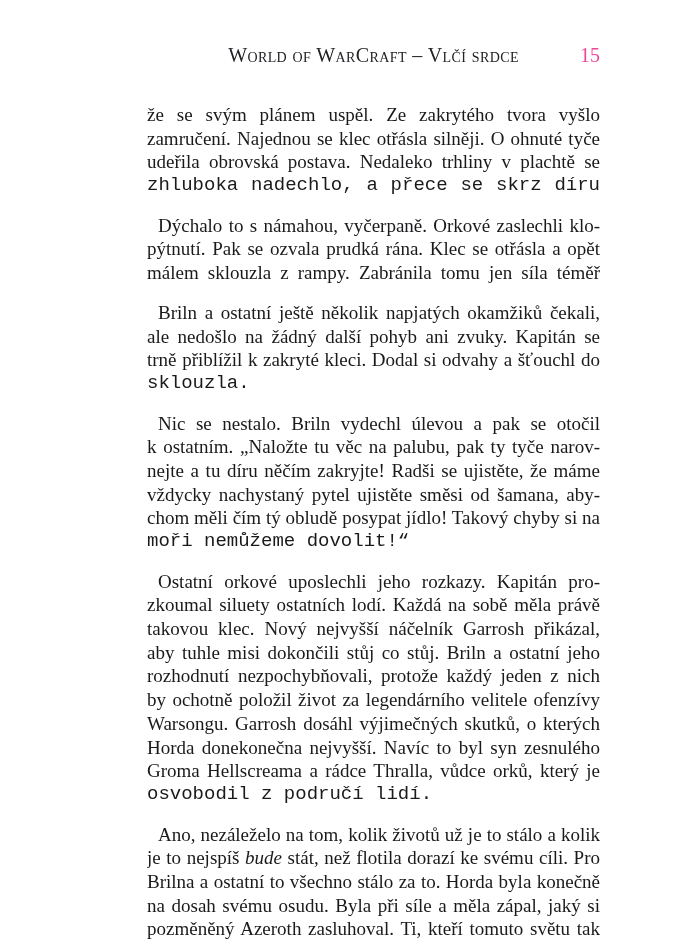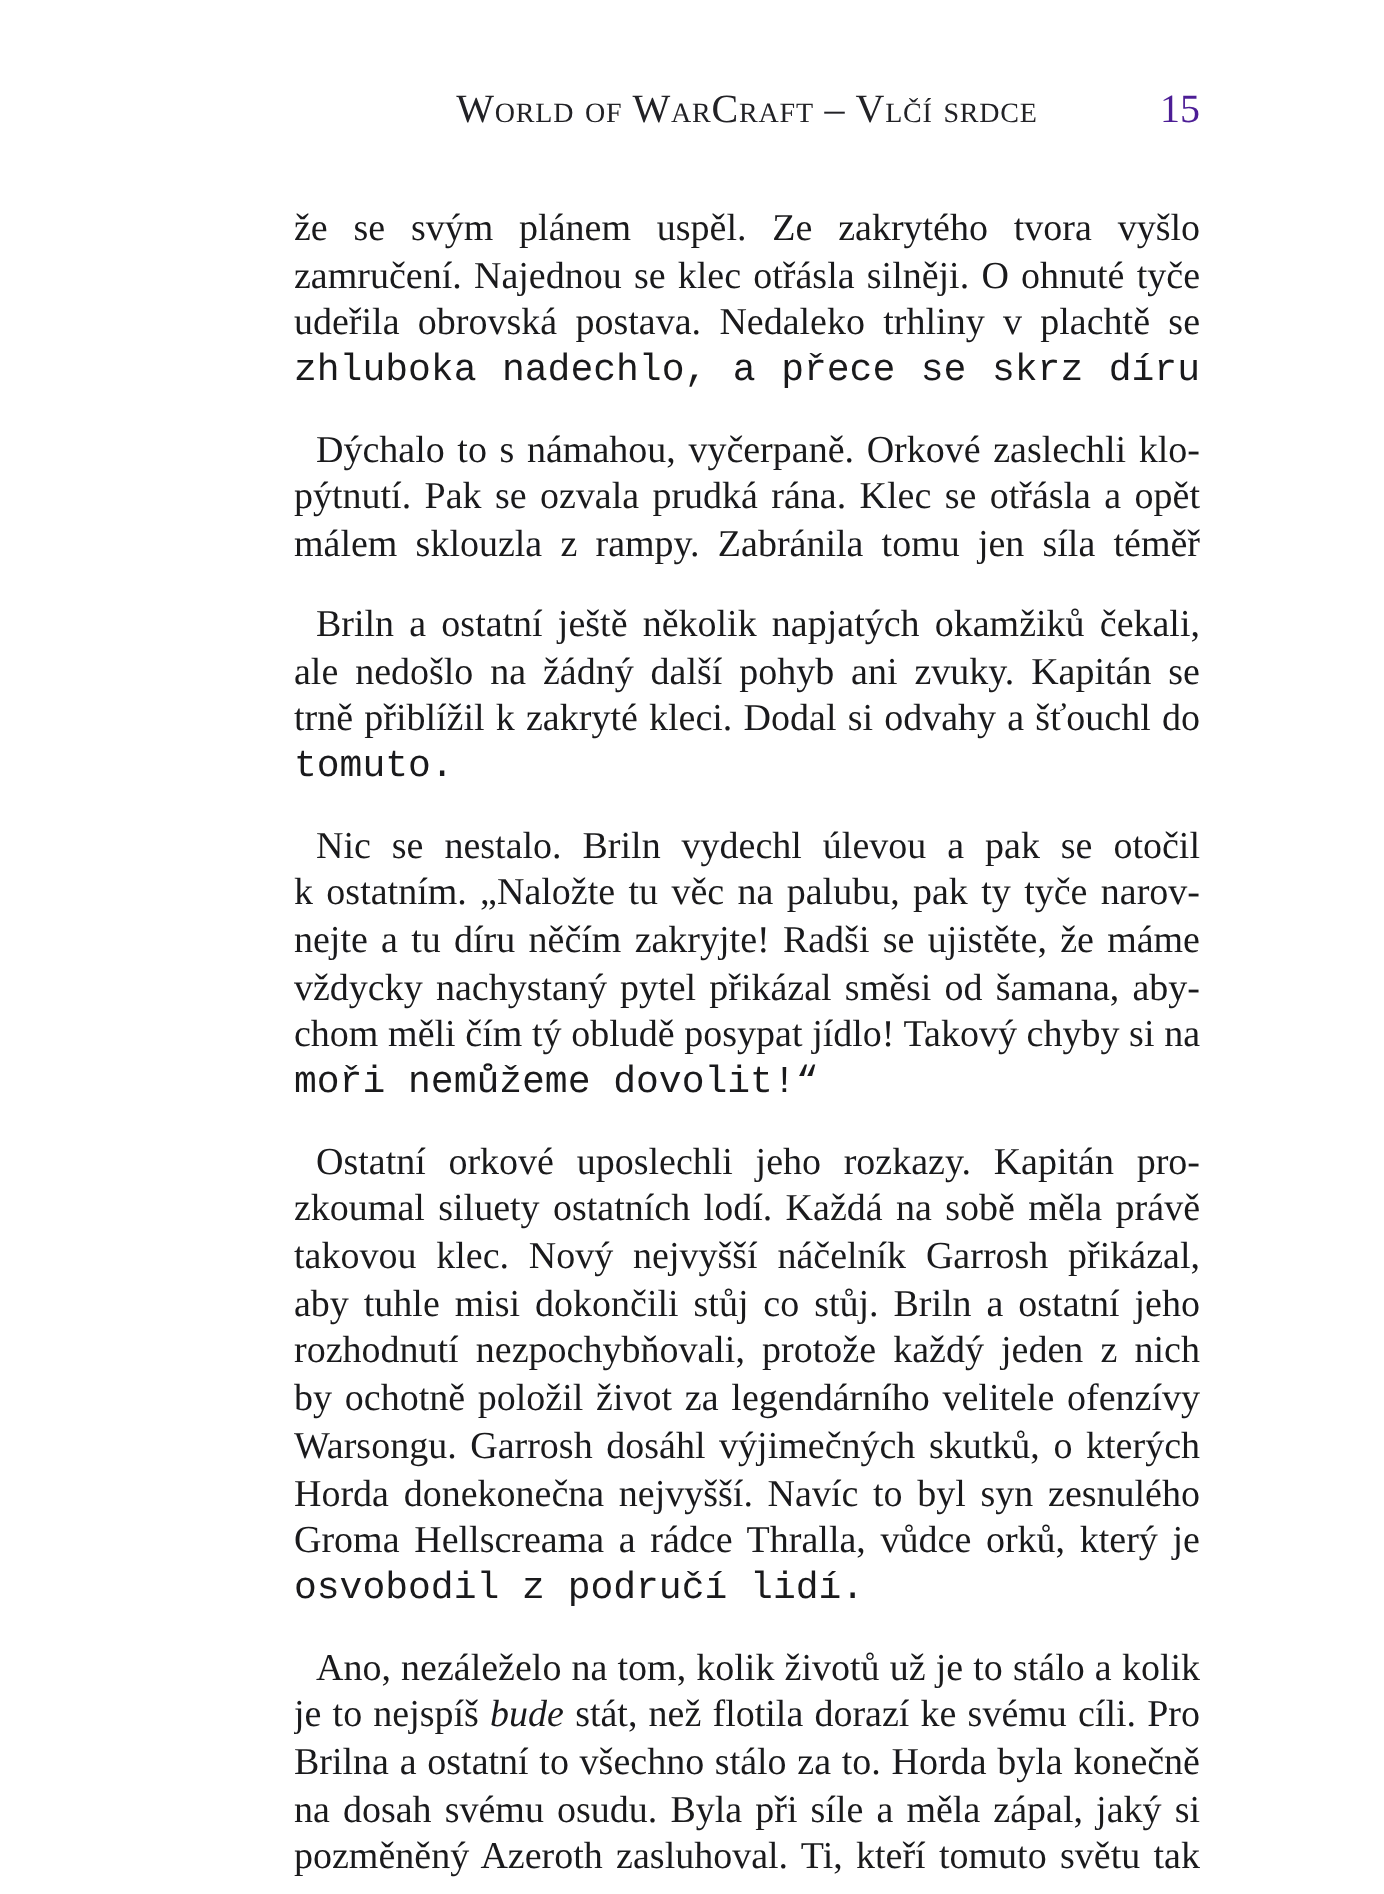--- a/index.html
+++ b/index.html
@@ -33,21 +33,21 @@
     line-height: 26px;
     letter-spacing: 0.4px;
     color: #222226;
   }
   .folio {
     position: absolute;
     top: 0;
     right: 16px;
     font-size: 20px;
     line-height: 26px;
-    color: #4c1d95;
+    color: #ec4899;
   }
   .page-body {
     top: 87px;
     font-size: 19px;
   }
   .paragraph {
     margin: 16px;
   }
   .line {
     height: 23.7px;
@@ -84,27 +84,27 @@
       </div>
       <div class="paragraph">
         <div class="line indent"><span>Dýchalo to s námahou, vyčerpaně. Orkové zaslechli klo-</span></div>
         <div class="line"><span>pýtnutí. Pak se ozvala prudká rána. Klec se otřásla a opět</span></div>
         <div class="line"><span>málem sklouzla z rampy. Zabránila tomu jen síla téměř</span></div>
       </div>
       <div class="paragraph">
         <div class="line indent"><span>Briln a ostatní ještě několik napjatých okamžiků čekali,</span></div>
         <div class="line"><span>ale nedošlo na žádný další pohyb ani zvuky. Kapitán se opa-</span></div>
         <div class="line"><span>trně přiblížil k zakryté kleci. Dodal si odvahy a šťouchl do</span></div>
-        <div class="line last"><span>tomuto.</span></div>
+        <div class="line last"><span>sklouzla.</span></div>
       </div>
       <div class="paragraph">
         <div class="line indent"><span>Nic se nestalo. Briln vydechl úlevou a pak se otočil</span></div>
         <div class="line"><span>k ostatním. „Naložte tu věc na palubu, pak ty tyče narov-</span></div>
         <div class="line"><span>nejte a tu díru něčím zakryjte! Radši se ujistěte, že máme</span></div>
-        <div class="line"><span>vždycky nachystaný pytel přikázal směsi od šamana, aby-</span></div>
+        <div class="line"><span>vždycky nachystaný pytel ujistěte směsi od šamana, aby-</span></div>
         <div class="line"><span>chom měli čím tý obludě posypat jídlo! Takový chyby si na</span></div>
         <div class="line last"><span>moři nemůžeme dovolit!“</span></div>
       </div>
       <div class="paragraph">
         <div class="line indent"><span>Ostatní orkové uposlechli jeho rozkazy. Kapitán pro-</span></div>
         <div class="line"><span>zkoumal siluety ostatních lodí. Každá na sobě měla právě</span></div>
         <div class="line"><span>takovou klec. Nový nejvyšší náčelník Garrosh přikázal,</span></div>
         <div class="line"><span>aby tuhle misi dokončili stůj co stůj. Briln a ostatní jeho</span></div>
         <div class="line"><span>rozhodnutí nezpochybňovali, protože každý jeden z nich</span></div>
         <div class="line"><span>by ochotně položil život za legendárního velitele ofenzívy</span></div>

